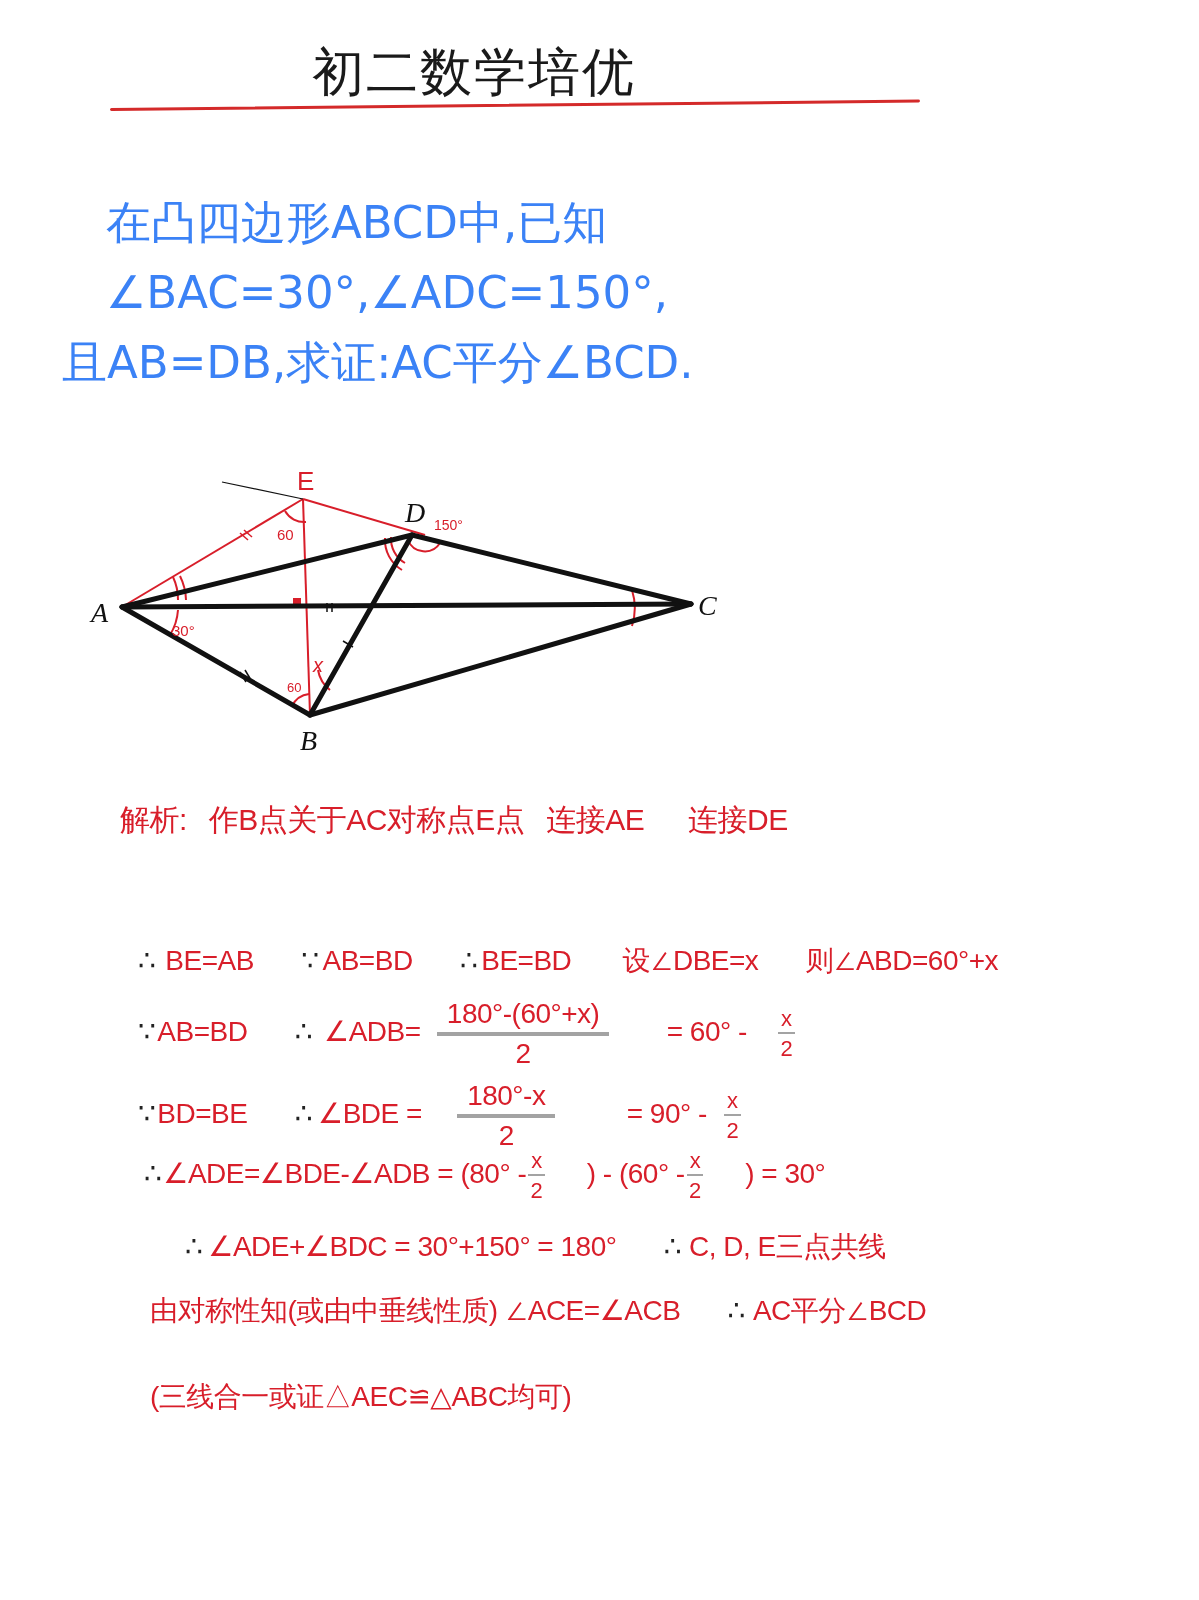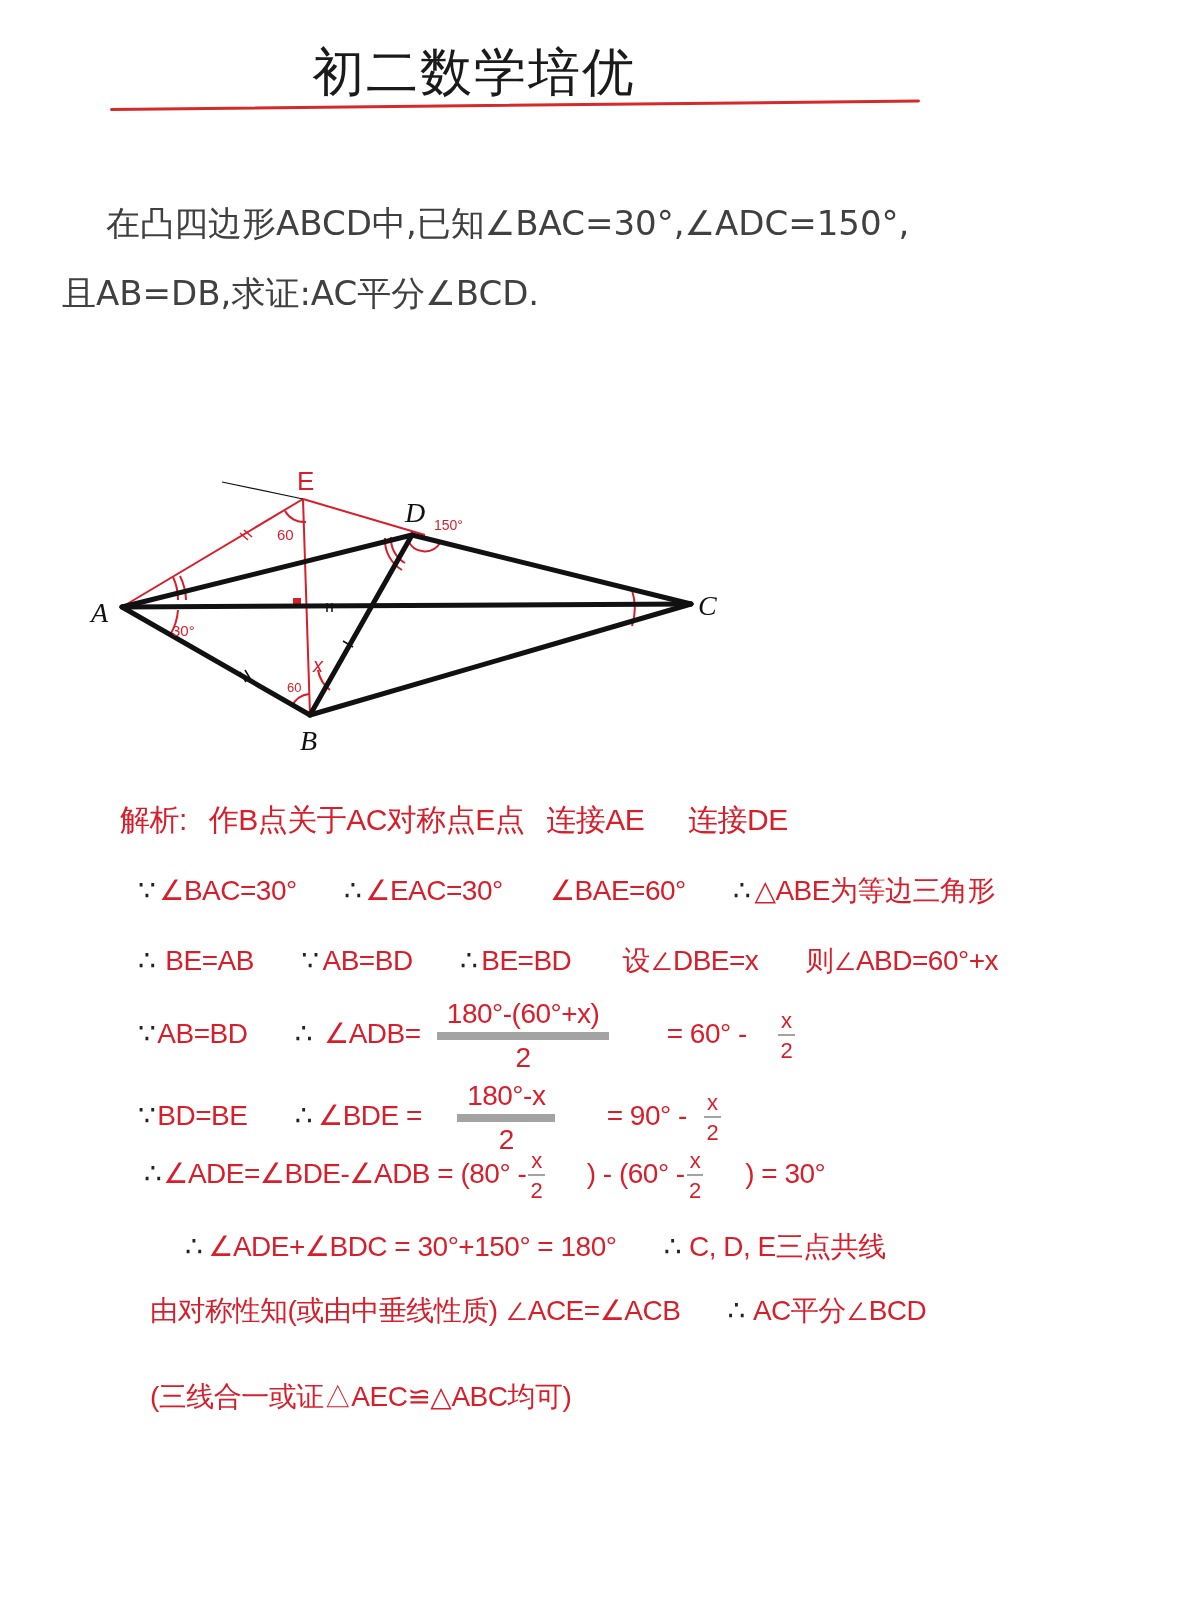--- a/index.html
+++ b/index.html
@@ -2,29 +2,29 @@
 <html><head>
 <meta charset="utf-8">
 <style>
   html, body { margin: 0; padding: 0; background: #ffffff; }
   body { width: 1199px; height: 1600px; position: relative; overflow: hidden;
          font-family: "DejaVu Sans", sans-serif; color: #111; }
   .title { position: absolute; left: 312px; top: 38px; font-size: 52px; font-weight: 400;
            letter-spacing: 2px; color: #1a1a1a; font-family: "DejaVu Serif", serif; }
   .title-rule { position: absolute; left: 110px; top: 108px; width: 810px; height: 3px;
                 background: #d42a2a; transform: rotate(-0.6deg); transform-origin: left center; border-radius: 2px; }
-  .problem { position: absolute; left: 62px; top: 188px; width: 1100px; font-size: 34px; line-height: 70px; color: #404040; }
+  .problem { position: absolute; left: 62px; top: 188px; width: 1100px; font-size: 45px; line-height: 70px; color: #3b82f6; }
   .problem .line1 { padding-left: 44px; display: block; }
   .problem .line2 { display: block; }
   .diagram { position: absolute; left: 80px; top: 460px; width: 680px; height: 300px; }
   .solution { position: absolute; left: 16px; top: 0; width: 1199px; height: 1564px; pointer-events: none; }
   .sline { position: absolute; color: #d81e2a; font-size: 28px; white-space: nowrap; font-family: "Liberation Sans", sans-serif; letter-spacing: -0.5px; }
   .sline span { margin-right: 40px; }
   .frac { display: inline-block; vertical-align: middle; text-align: center; margin: 0 8px; }
-  .frac .num { display: block; border-bottom: 8px solid #a3a3a3; padding: 0 10px 2px; }
+  .frac .num { display: block; border-bottom: 4px solid #a3a3a3; padding: 0 10px 2px; }
   .frac .den { display: block; padding-top: 2px; }
   .frac.small .num, .frac.small .den { font-size: 22px; }
   .frac.small .num { border-bottom-width: 2px; padding: 0 3px; }
   .dark { color: #222; }
 </style>
 </head>
 <body>
 
 <div class="title">初二数学培优</div>
 <div class="title-rule"></div>
@@ -97,26 +97,20 @@
 
 <div class="solution">
 
   <div class="sline" style="left:104px; top:800px; font-size:30px;">
     <span style="margin-right:14px;">解析:</span>
     <span style="margin-right:14px;">作B点关于AC对称点E点</span>
     <span style="margin-right:36px;">连接AE</span>
     <span>连接DE</span>
   </div>
 
-  <div class="sline" style="left:122px; top:872px;">
-    <span style="margin-right:4px;" class="dark">∵</span><span>∠BAC=30°</span>
-    <span style="margin-right:4px;" class="dark">∴</span><span>∠EAC=30°</span>
-    <span>∠BAE=60°</span>
-    <span style="margin-right:4px;" class="dark">∴</span><span>△ABE为等边三角形</span>
-  </div>
 
   <div class="sline" style="left:122px; top:942px;">
     <span style="margin-right:10px;" class="dark">∴</span><span>BE=AB</span>
     <span style="margin-right:4px;" class="dark">∵</span><span>AB=BD</span>
     <span style="margin-right:4px;" class="dark">∴</span><span style="margin-right:44px;">BE=BD</span>
     <span>设∠DBE=x</span>
     <span>则∠ABD=60°+x</span>
   </div>
 
   <div class="sline" style="left:122px; top:998px;">
@@ -124,21 +118,21 @@
     <span style="margin-right:12px;" class="dark">∴</span><span style="margin-right:1px;">∠ADB=</span>
     <span class="frac" style="margin-right:10px;"><span class="num">180°-(60°+x)</span><span class="den">2</span></span>
     <span style="margin-right:16px;">= 60° -</span>
     <span class="frac small"><span class="num">x</span><span class="den">2</span></span>
   </div>
 
   <div class="sline" style="left:122px; top:1080px;">
     <span style="margin-right:2px;" class="dark">∵</span><span>BD=BE</span>
     <span style="margin-right:6px;" class="dark">∴</span><span style="margin-right:20px;">∠BDE =</span>
     <span class="frac" style="margin-right:4px;"><span class="num">180°-x</span><span class="den">2</span></span>
-    <span style="margin-right:2px;">= 90° -</span>
+    <span style="margin-right:2px;margin-left:20px;">= 90° -</span>
     <span class="frac small"><span class="num">x</span><span class="den">2</span></span>
   </div>
 
   <div class="sline" style="left:128px; top:1148px;">
     <span style="margin-right:2px;" class="dark">∴</span><span style="margin-right:0;">∠ADE=∠BDE-∠ADB = (80° -</span><span class="frac small" style="margin:0 2px;"><span class="num">x</span><span class="den">2</span></span><span style="margin-right:0;">) - (60° -</span><span class="frac small" style="margin:0 2px;"><span class="num">x</span><span class="den">2</span></span><span>) = 30°</span>
   </div>
 
   <div class="sline" style="left:128px; top:1228px;margin-left:41px;">
     <span style="margin-right:6px;" class="dark">∴</span><span>∠ADE+∠BDC = 30°+150° = 180°</span>
     <span style="margin-right:8px;" class="dark">∴</span><span>C, D, E三点共线</span>

